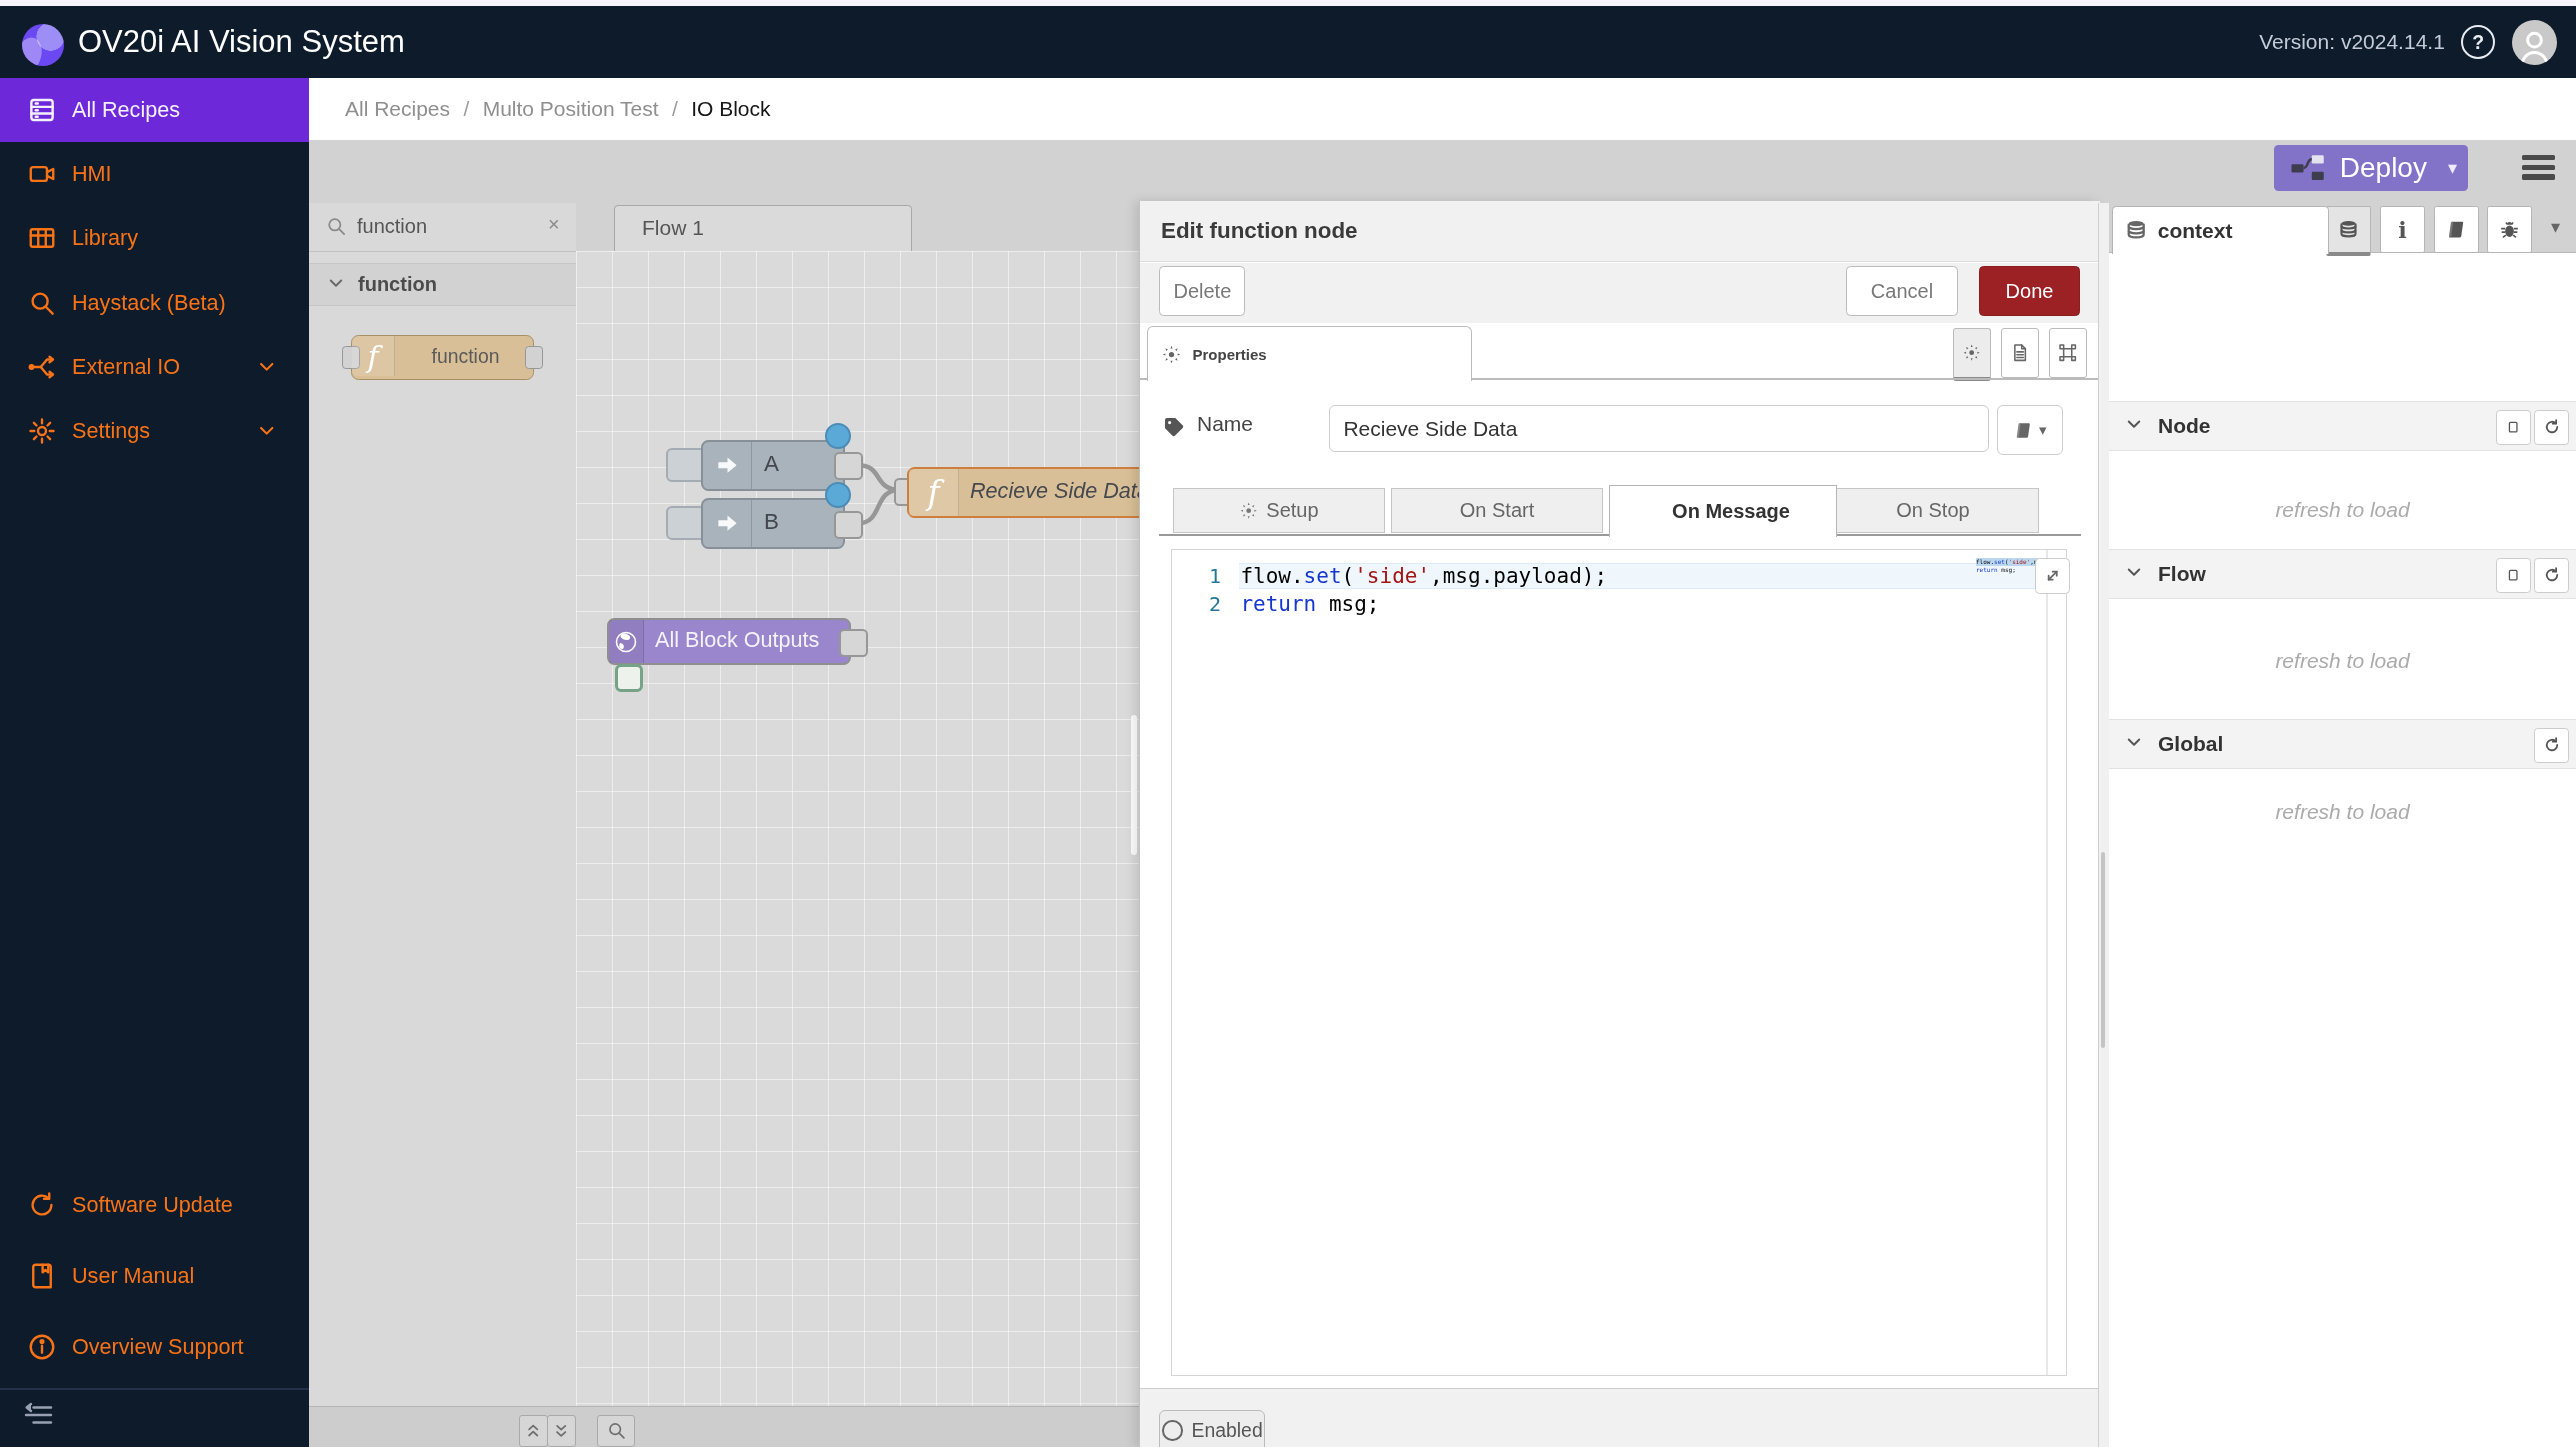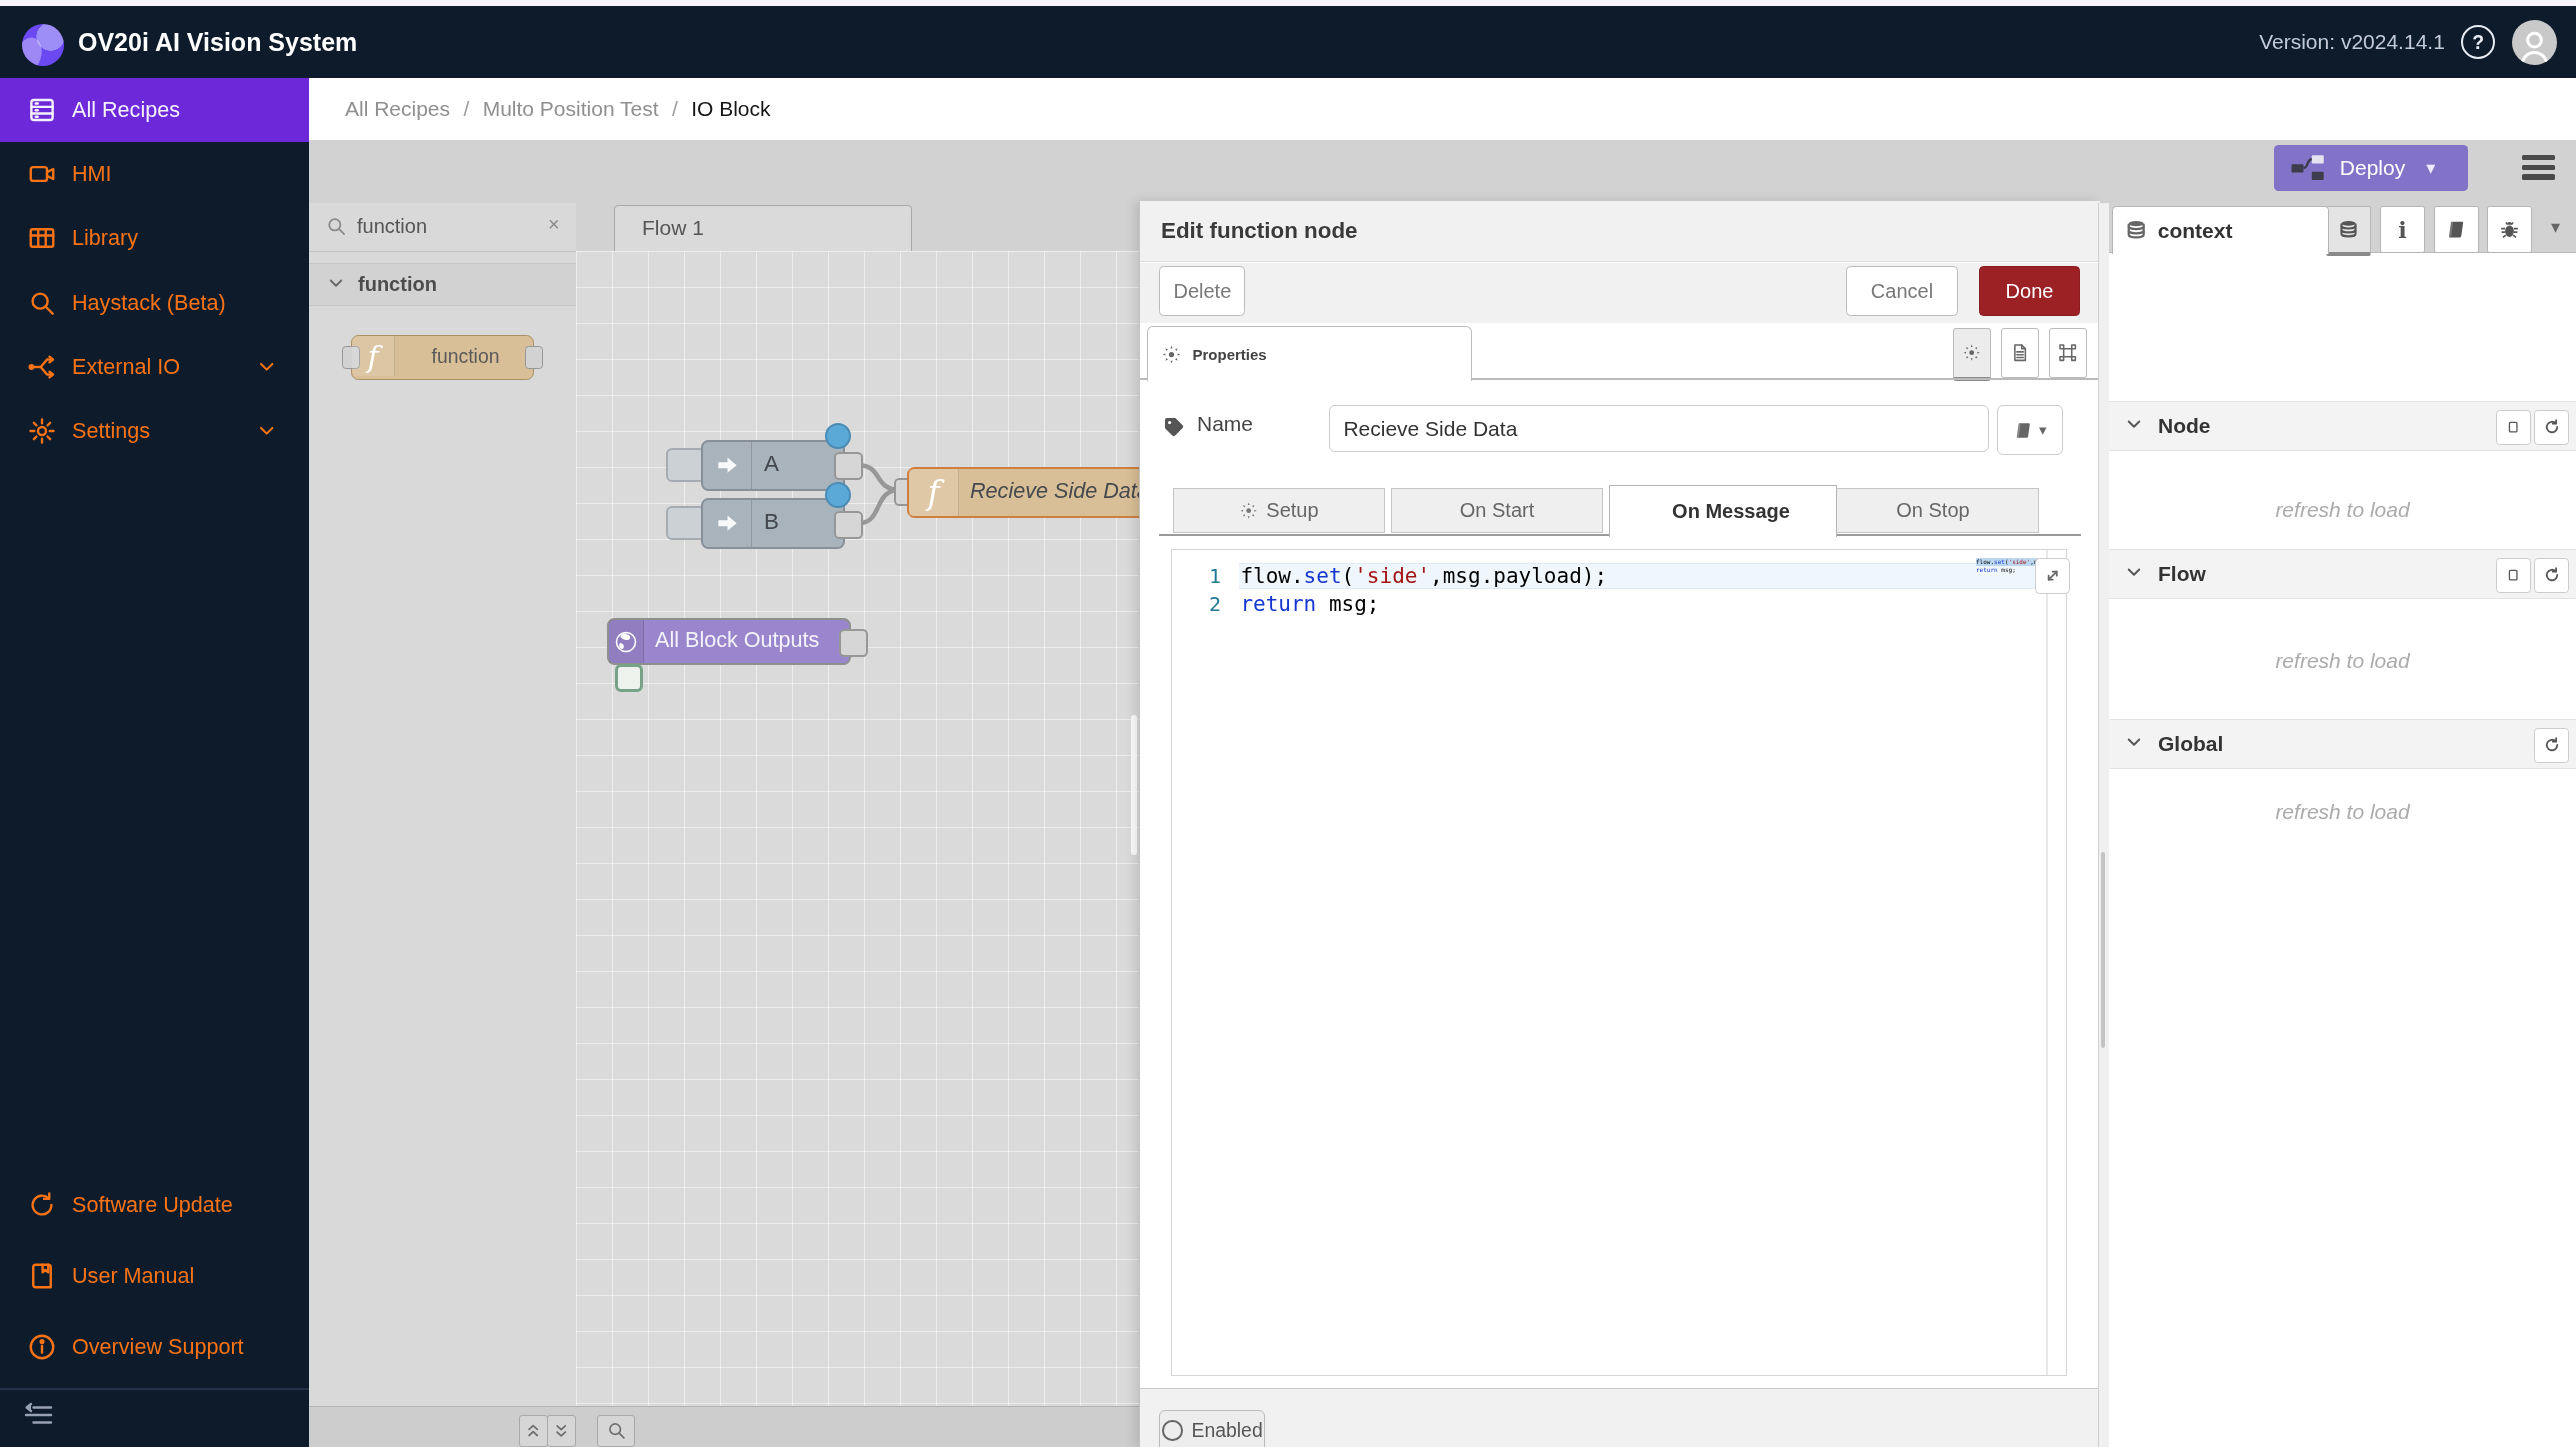--- a/index.html
+++ b/index.html
@@ -9,21 +9,21 @@
   .flex{display:flex;align-items:center;}
   svg{display:block;}
 
   
   .top-strip{left:0;top:0;width:2576px;height:6px;background:#f7f4fb;}
   .app-header{left:0;top:6px;width:2576px;height:72px;background:var(--header-bg,#0d1b2a);}
   .logo{left:22.4px;top:18px;width:42px;height:42px;border-radius:50%;
         background:radial-gradient(circle at 68% 30%, #9d8df7 0 34%, #6a49f2 35% 100%);overflow:hidden;}
   .logo::after{content:'';position:absolute;left:-6px;top:13.4px;width:25px;height:37px;border-radius:50%;
         background:rgba(255,255,255,0.35);transform:rotate(18deg);}
-  .app-title{left:78px;top:0;height:72px;color:#fff;font-size:25px;font-weight:bold;display:flex;align-items:center;}
+  .app-title{left:78px;top:0;height:72px;color:#fff;font-size:31px;font-weight:normal;display:flex;align-items:center;}
   .version{color:#c3cbd8;font-size:21px;}
   .help-badge{width:30px;height:30px;border:2.2px solid #e7ebf2;border-radius:50%;color:#e7ebf2;
         font-size:19.4px;font-weight:bold;display:flex;align-items:center;justify-content:center;}
   .avatar{width:45px;height:45px;border-radius:50%;background:#c9c9c9;display:flex;align-items:flex-end;justify-content:center;overflow:hidden;}
 
   
   .sidebar{left:0;top:78px;width:309px;height:1370px;background:var(--header-bg,#0d1b2a);}
   .side-item{position:absolute;left:0;width:309px;height:64px;color:#f97316;cursor:pointer;}
   .side-item .ic{position:absolute;left:27px;top:17px;width:30px;height:30px;}
   .side-item .lbl{position:absolute;left:72px;top:0;height:64px;display:flex;align-items:center;font-size:21.6px;}
@@ -34,21 +34,21 @@
   
   .crumbbar{left:309px;top:78px;width:2267px;height:62px;background:#fff;}
   .crumb{font-size:21px;color:#8f8f8f;cursor:pointer;}
   .crumb.current{color:#161616;cursor:default;}
   .crumb-sep{font-size:21px;color:#9c9c9c;margin:0 13.4px;}
 
   
   .editor{left:309px;top:140px;width:2267px;height:1308px;background:var(--toolbar-gray,#d2d2d2);}
   .deploy-btn{position:absolute;left:1965px;top:5.2px;width:194px;height:46px;background:var(--deploy-purple,#8273c9);
         border-radius:4.5px;display:flex;align-items:center;cursor:pointer;}
-  .deploy-btn .dlabel{color:#fff;font-size:21px;margin-left:13.4px;}
+  .deploy-btn .dlabel{color:#fff;font-size:28px;margin-left:13.4px;}
   .deploy-caret{margin-left:21px;color:#efeaff;font-size:18px;}
   .hamburger{position:absolute;left:2213px;top:15px;width:33px;height:27px;cursor:pointer;}
   .hamburger div{height:5.2px;background:#4a4a4a;border-radius:1.5px;margin-bottom:4.5px;}
 
   
   .palette{position:absolute;left:0;top:63px;width:267px;height:1203px;background:#d9d9d9;border-right:1.5px solid #bfbfbf;}
   .pal-search{position:absolute;left:0;top:0;width:267px;height:48px;border-bottom:1.5px solid #c2c2c2;}
   .pal-search input{position:absolute;left:46px;top:6px;width:157px;height:33px;border:none;background:transparent;
         font-size:20px;color:#555;font-family:"Liberation Sans",sans-serif;outline:none;}
   .pal-cat{position:absolute;left:0;top:60px;width:267px;height:41px;background:#d2d2d2;

